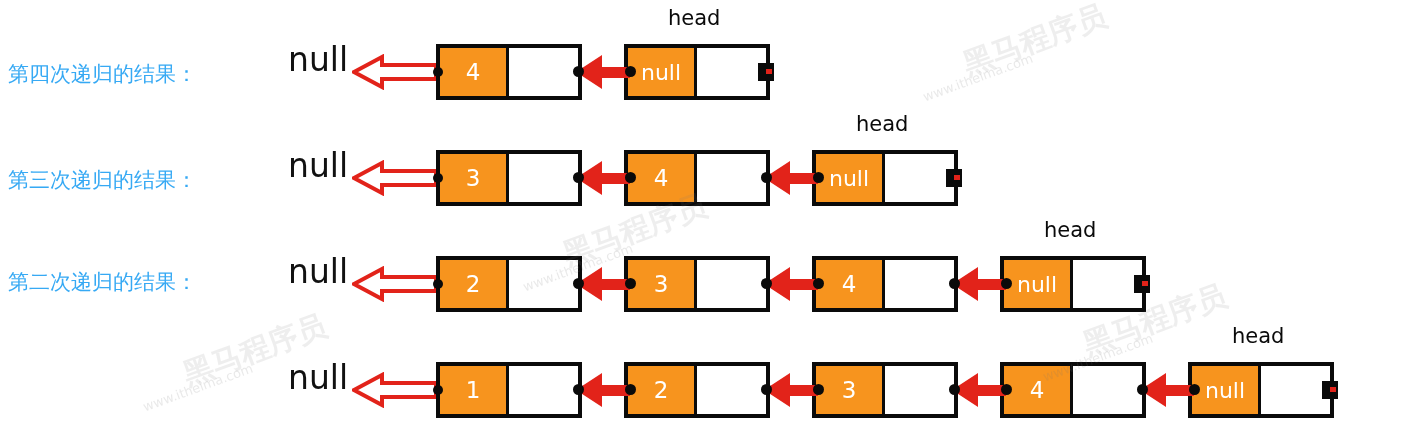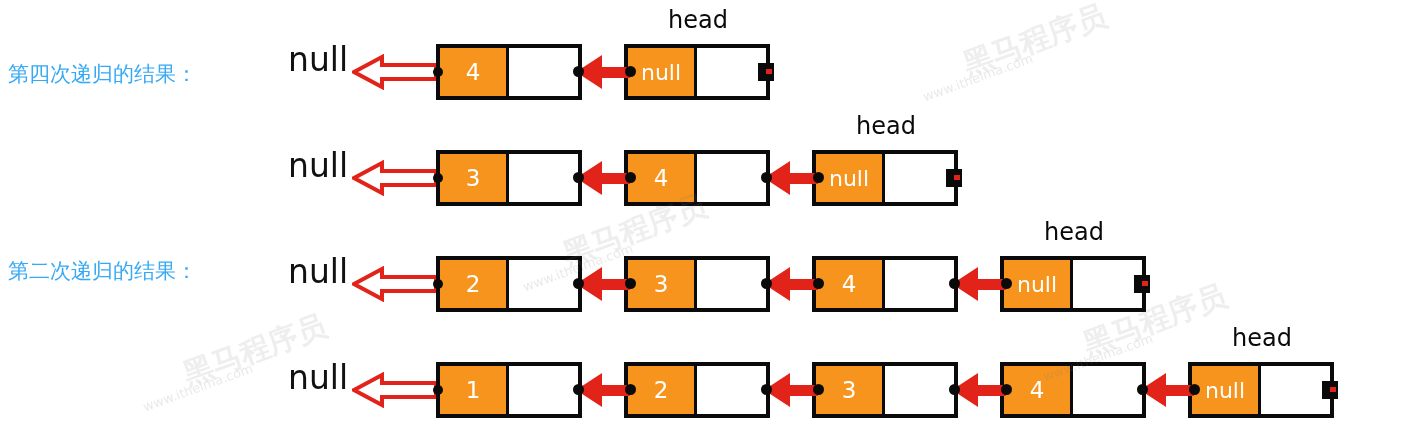--- a/index.html
+++ b/index.html
@@ -79,21 +79,21 @@
     position:absolute;left:-3px;top:11px;width:11px;height:11px;
     border-radius:50%;background:#0a0a0a;
   }
 
   
   .arrow-hollow{position:absolute;width:86px;height:36px;}
   .arrow-hollow svg{display:block;}
 
   
   .head-cap{
-    position:absolute;font-size:24px;color:#0a0a0a;white-space:nowrap;
+    position:absolute;font-size:21px;color:#0a0a0a;white-space:nowrap;
     font-family:"DejaVu Sans","Liberation Sans",sans-serif;
   }
 
   
   .wm{
     position:absolute;color:rgba(120,120,120,0.13);
     font-size:30px;font-weight:bold;white-space:nowrap;
     transform:rotate(-20deg);pointer-events:none;
     font-family:"DejaVu Sans","Liberation Sans",sans-serif;
   }
@@ -123,20 +123,21 @@
       </div>
       <div class="head-cap" style="left: 668px; top: 6px;">head</div>
       <div class="arrow-solid" style="left: 576px; width: 54px; top: 55px;">
         <span class="shaft"></span>
         <span class="headtri"></span>
         <span class="tail-dot"></span>
         <span class="tip-dot"></span>
       </div>
     </div>
     <div class="row" style="top: 106px;">
+      <div class="step-label" style="top: 60px;">第三次递归的结果：</div>
       <div class="null-word" style="left: 288px; top: 40px;">null</div>
       <div class="arrow-hollow" style="left: 352px; top: 54px;">
         <svg width="86" height="36" viewBox="0 0 86 36">
           <polygon points="2,18 30,3 30,11 84,11 84,25 30,25 30,33" fill="#ffffff" stroke="#e2231a" stroke-width="4" stroke-linejoin="miter"></polygon>
         </svg>
       </div>
       <div class="node" style="left: 436px; top: 44px; width: 146px; height: 56px;">
         <div class="cell-data">3</div>
         <div class="cell-next"></div>
         <div class="dot-left"></div>
@@ -159,21 +160,21 @@
       </div>
       <div class="head-cap" style="left: 856px; top: 6px;">head</div>
       <div class="arrow-solid" style="left: 764px; width: 54px; top: 55px;">
         <span class="shaft"></span>
         <span class="headtri"></span>
         <span class="tail-dot"></span>
         <span class="tip-dot"></span>
       </div>
     </div>
     <div class="row" style="top: 212px;">
-      <div class="step-label" style="top: 45px;">第二次递归的结果：</div>
+      <div class="step-label" style="top: 56px;">第二次递归的结果：</div>
       <div class="null-word" style="left: 288px; top: 40px;">null</div>
       <div class="arrow-hollow" style="left: 352px; top: 54px;">
         <svg width="86" height="36" viewBox="0 0 86 36">
           <polygon points="2,18 30,3 30,11 84,11 84,25 30,25 30,33" fill="#ffffff" stroke="#e2231a" stroke-width="4" stroke-linejoin="miter"></polygon>
         </svg>
       </div>
       <div class="node" style="left: 436px; top: 44px; width: 146px; height: 56px;">
         <div class="cell-data">2</div>
         <div class="cell-next"></div>
         <div class="dot-left"></div>

